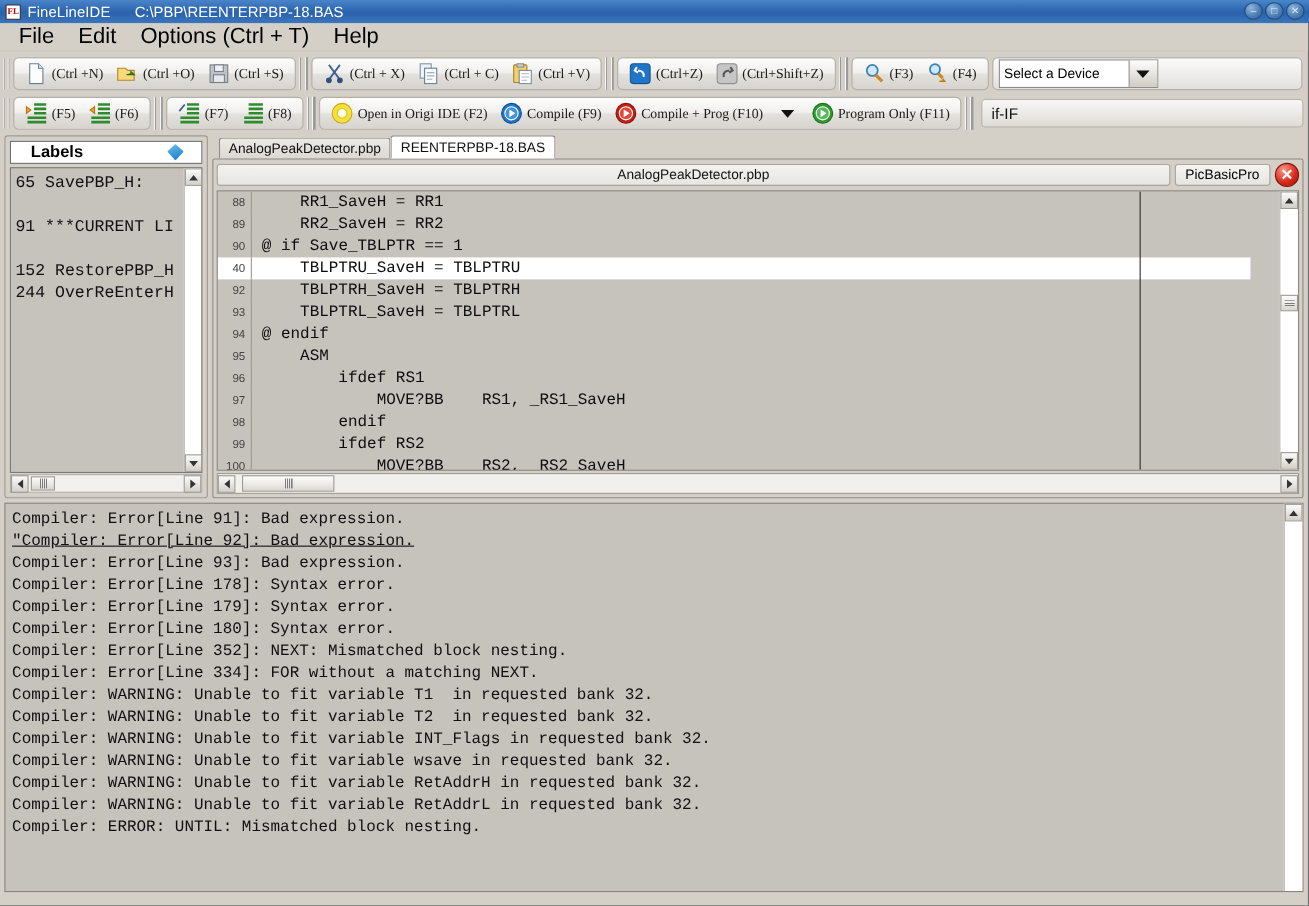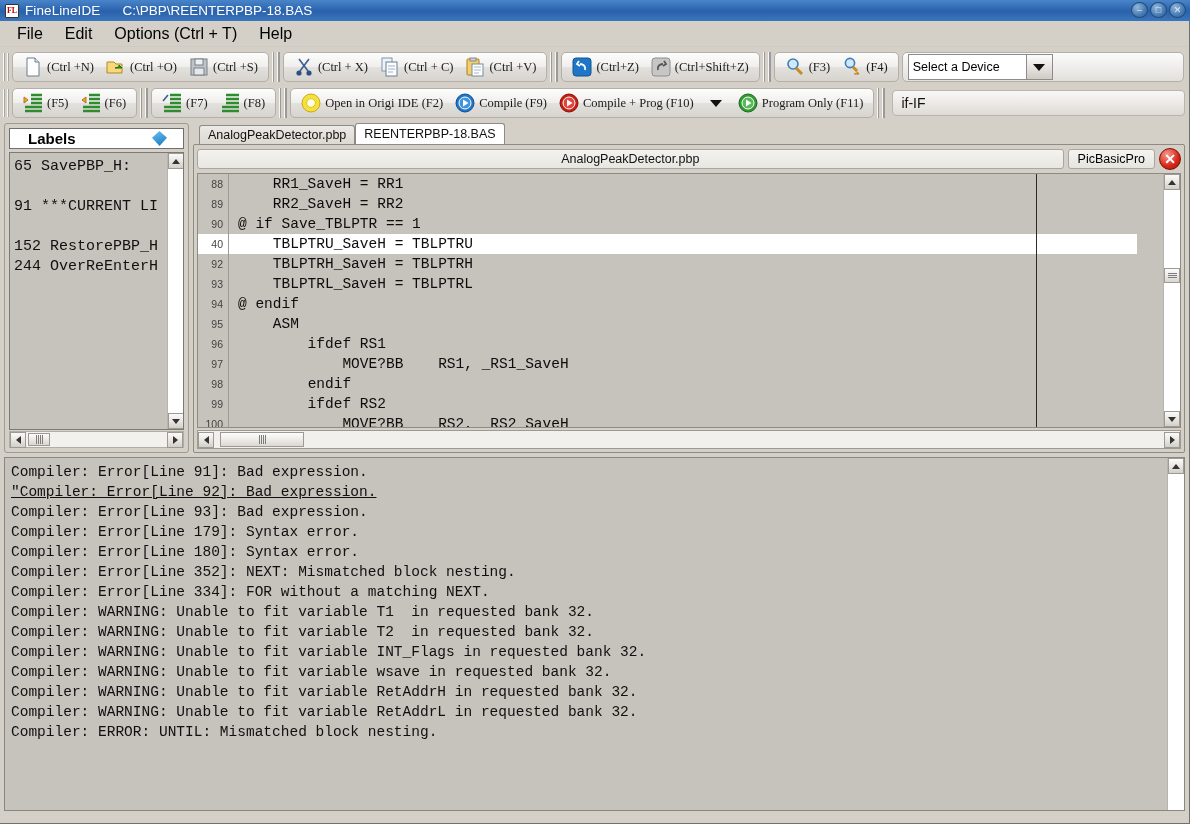--- a/index.html
+++ b/index.html
@@ -42,21 +42,21 @@
     display:flex; align-items:center; justify-content:center;
     color:#dce9f6; font-size:9px; line-height:1;
   }
 
   
   .menubar {
     height:26px; display:flex; align-items:center;
     padding-left:6px; background:#d4d0c8;
     border-bottom:1px solid #cfcbc4;
   }
-  .menu-item { padding:3px 11px; font-size:16px; color:#000; cursor:default; }
+  .menu-item { padding:3px 11px; font-size:20px; color:#000; cursor:default; }
 
   
   .toolbars { padding:2px 0 0 0; }
   .tbrow {
     height:36px; display:flex; align-items:center;
     padding-left:3px;
   }
   .grip {
     width:7px; height:28px; margin-right:2px;
     background:repeating-linear-gradient(90deg,#fff 0 1px,#a0a0a0 1px 2px,transparent 2px 4px);
@@ -658,20 +658,21 @@
       </div>
     </div>
   </div>
 
   <div class="console-wrap">
     <div class="console">
       <div class="console-text">
         <div class="cout">Compiler: Error[Line 91]: Bad expression.</div>
         <div class="cout marked">"Compiler: Error[Line 92]: Bad expression.</div>
         <div class="cout">Compiler: Error[Line 93]: Bad expression.</div>
+        <div class="cout">Compiler: Error[Line 178]: Syntax error.</div>
         <div class="cout">Compiler: Error[Line 179]: Syntax error.</div>
         <div class="cout">Compiler: Error[Line 180]: Syntax error.</div>
         <div class="cout">Compiler: Error[Line 352]: NEXT: Mismatched block nesting.</div>
         <div class="cout">Compiler: Error[Line 334]: FOR without a matching NEXT.</div>
         <div class="cout">Compiler: WARNING: Unable to fit variable T1  in requested bank 32.</div>
         <div class="cout">Compiler: WARNING: Unable to fit variable T2  in requested bank 32.</div>
         <div class="cout">Compiler: WARNING: Unable to fit variable INT_Flags in requested bank 32.</div>
         <div class="cout">Compiler: WARNING: Unable to fit variable wsave in requested bank 32.</div>
         <div class="cout">Compiler: WARNING: Unable to fit variable RetAddrH in requested bank 32.</div>
         <div class="cout">Compiler: WARNING: Unable to fit variable RetAddrL in requested bank 32.</div>

